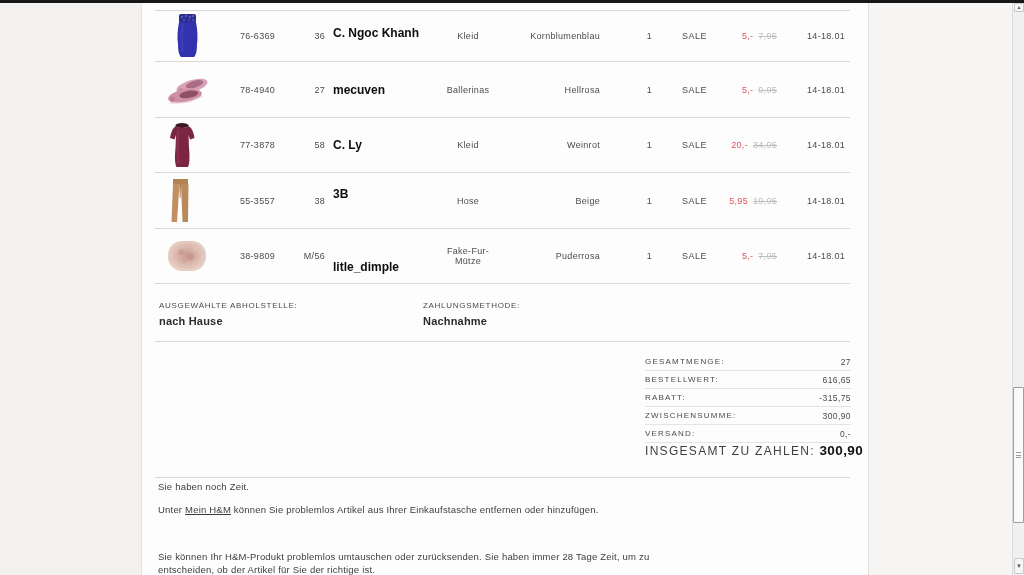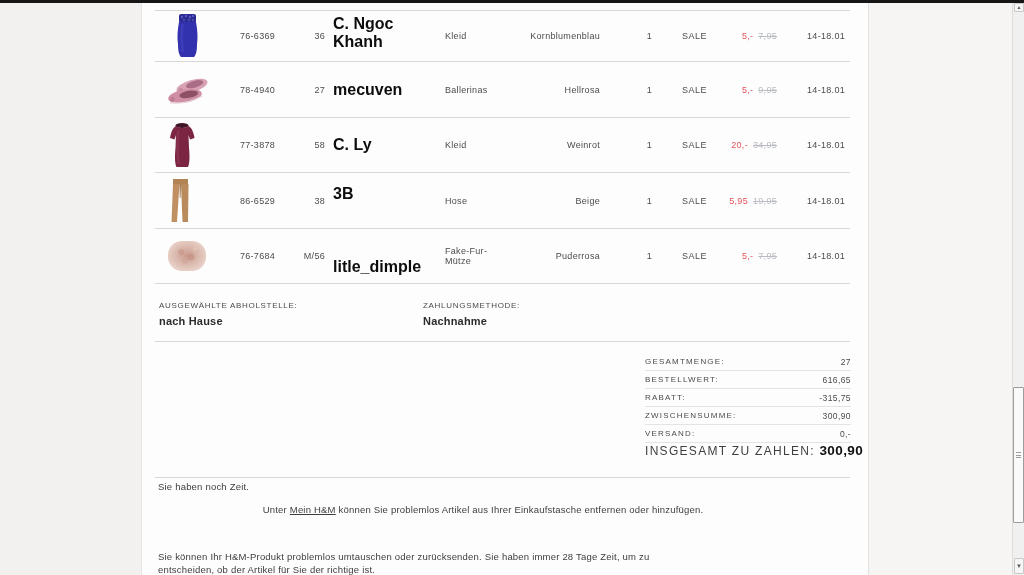--- a/index.html
+++ b/index.html
@@ -16,27 +16,27 @@
   .order-table { position:absolute; left:155px; top:10px; width:695px; border-top:1px solid #d8d8d8; }
   .row { display:flex; align-items:center; border-bottom:1px solid #d8d8d8; font-size:9px; color:#4c4c4c; letter-spacing:.3px; }
   .row:nth-child(1){ height:51px; } .row:nth-child(2){ height:56px; }
   .row:nth-child(3){ height:55px; } .row:nth-child(4){ height:56px; }
   .row:nth-child(5){ height:55px; }
   .c-img   { width:70px;  display:flex; align-items:center; }
   .c-img svg { margin-left:10px; display:block; }
   .c-art   { width:65px;  text-align:center; }
   .c-size  { width:35px;  text-align:right; }
   .c-name  { width:120px; text-align:left; padding-left:8px; }
-  .c-type  { width:46px;  text-align:left; }
+  .c-type  { width:46px;  text-align:center; }
   .c-color { width:109px; text-align:right; }
   .c-qty   { width:52px;  text-align:right; }
   .c-sale  { width:55px;  text-align:right; letter-spacing:.5px; }
   .c-price { width:70px;  text-align:right; white-space:nowrap; }
   .c-date  { width:73px;  text-align:right; padding-right:5px; }
-  .annotation { font-weight:bold; font-size:16px; color:#0d0d0d; letter-spacing:0; position:relative; display:inline-block; }
+  .annotation { font-weight:bold; font-size:12px; color:#0d0d0d; letter-spacing:0; position:relative; display:inline-block; }
   .row:nth-child(1) .annotation { top:-3px; }
   .row:nth-child(4) .annotation { top:-7px; }
   .row:nth-child(5) .annotation { top:11px; }
   .price-sale { color:#e2525a; margin-right:5px; }
   .price-orig { color:#b9bcc0; text-decoration:line-through; }
 
   
   .meta-block { position:absolute; top:301px; font-size:8px; color:#4a4a4a; letter-spacing:.7px; }
   .meta-pickup  { left:159px; }
   .meta-payment { left:423px; }
@@ -50,21 +50,21 @@
   .summary { position:absolute; left:645px; top:353px; width:206px; }
   .summary-row { height:18px; display:flex; justify-content:space-between; align-items:center;
                  border-bottom:1px solid #e4e4e4; font-size:8px; letter-spacing:1.2px; color:#4a4a4a; }
   .summary-row .val { font-size:8.5px; letter-spacing:.4px; }
   .summary-total { text-align:right; font-size:12px; letter-spacing:1.3px; color:#3f3f3f; white-space:nowrap; }
   .summary-total b { font-size:13.5px; letter-spacing:.4px; color:#101010; }
 
   
   .footer { position:absolute; left:158px; top:481px; width:650px; font-size:9.5px; color:#3d3d3d; line-height:12.5px; letter-spacing:.2px; }
   .footer p { margin:0 0 10px 0; }
-  .footer p.gap { margin-bottom:9px;text-align:center; }
+  .footer p.gap { margin-bottom:9px; }
   .footer .wrap { white-space:pre-line;margin-top:35px; }
   .footer a { color:#3d3d3d; text-decoration:underline; cursor:pointer; }
 
   
   .scrollbar { position:absolute; left:1012px; top:3px; width:12px; height:572px; background:#f0f0f0; border-left:1px solid #dcdcdc; }
   .sb-btn { position:absolute; left:1px; width:10px; background:#f5f5f5; border:1px solid #c9c9c9; border-radius:1px;
             color:#5a5a5a; font-size:5px; line-height:7px; text-align:center; }
   .sb-up   { top:0; height:9px; }
   .sb-down { top:555px; height:16px; font-size:6px; line-height:14px; }
   .sb-thumb { position:absolute; left:0px; top:384px; width:11px; height:136px; background:#fafafa; border:1px solid #9d9d9d; border-radius:1px; }
@@ -163,21 +163,21 @@
 
     <div class="row">
       <div class="c-img">
         <svg width="30" height="46" viewBox="0 0 30 46">
           <rect x="8" y="1" width="15" height="5" fill="#b28454"></rect>
           <path d="M8,6 L6.5,44 L12,44 L14.5,6 Z" fill="#c09063"></path>
           <path d="M16,6 L17.5,44 L23,44 L23.5,6 Z" fill="#b88a5c"></path>
           <path d="M14.5,6 L16,6 L15.5,20 L14.8,20 Z" fill="#9c7248"></path>
         </svg>
       </div>
-      <div class="c-art">86-6529</div>
+      <div class="c-art">55-3557</div>
       <div class="c-size">38</div>
       <div class="c-name"><span class="annotation">3B</span></div>
       <div class="c-type">Hose</div>
       <div class="c-color">Beige</div>
       <div class="c-qty">1</div>
       <div class="c-sale">SALE</div>
       <div class="c-price">
         <span class="price-sale">5,95</span><span class="price-orig">19,95</span>
       </div>
       <div class="c-date">14-18.01</div>
@@ -193,21 +193,21 @@
               <stop offset="100%" stop-color="#ecd8cf"></stop>
             </radialGradient>
           </defs>
           <rect x="3" y="2" width="38" height="30" rx="14" fill="url(#furg)"></rect>
           <circle cx="16" cy="13" r="3" fill="#c39084" opacity="0.5"></circle>
           <circle cx="26" cy="18" r="3.5" fill="#bd887b" opacity="0.45"></circle>
           <circle cx="20" cy="22" r="2.5" fill="#cf9f92" opacity="0.5"></circle>
           <circle cx="30" cy="10" r="2" fill="#e3c3b8" opacity="0.8"></circle>
         </svg>
       </div>
-      <div class="c-art">76-7684</div>
+      <div class="c-art">38-9809</div>
       <div class="c-size">M/56</div>
       <div class="c-name"><span class="annotation">litle_dimple</span></div>
       <div class="c-type">Fake-Fur-Mütze</div>
       <div class="c-color">Puderrosa</div>
       <div class="c-qty">1</div>
       <div class="c-sale">SALE</div>
       <div class="c-price">
         <span class="price-sale">5,-</span><span class="price-orig">7,95</span>
       </div>
       <div class="c-date">14-18.01</div>

